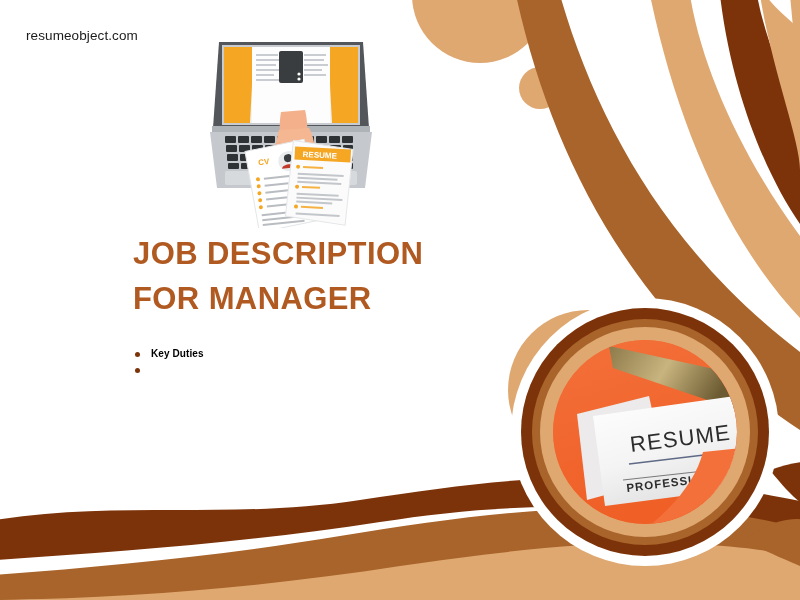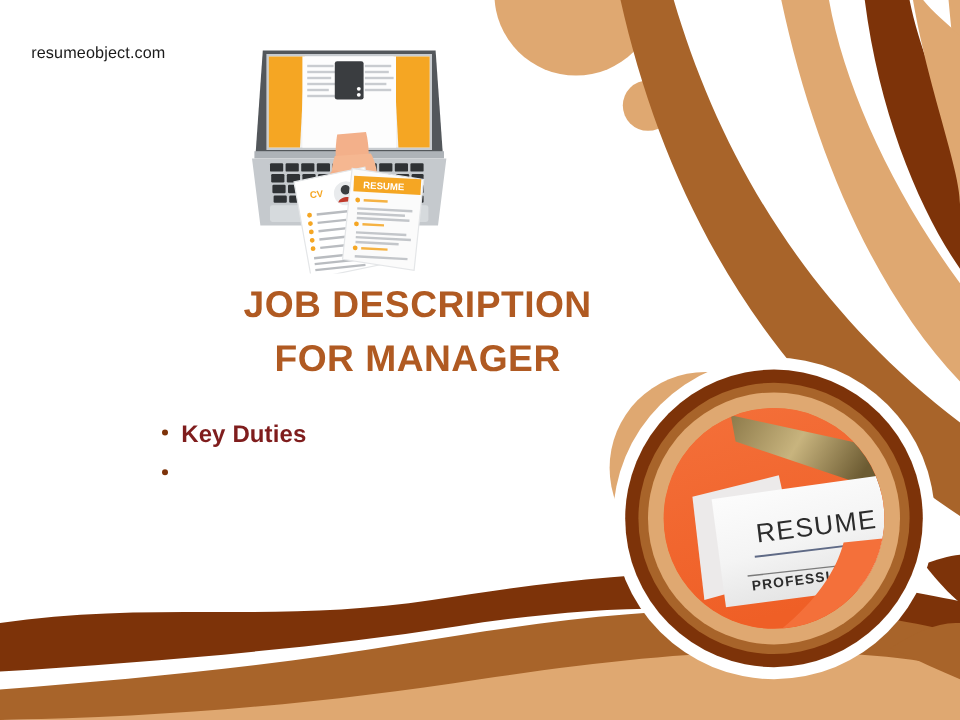--- a/index.html
+++ b/index.html
@@ -15,21 +15,21 @@
   }
   
   #decor{
     position:absolute;inset:0;
     width:800px;height:600px;
     z-index:1;
   }
   
   #site-url{
     position:absolute;
-    left:26px;top:36px;
+    left:26px;top:28px;
     z-index:40;
     font-size:13.5px;
     font-weight:400;
     letter-spacing:.1px;
     color:#1b1b1b;
     white-space:nowrap;
   }
   
   #laptop-wrap{
     position:absolute;
@@ -54,33 +54,32 @@
     white-space:nowrap;
     margin:0 0 12px 0;
   }
   #title-bold{
     font-size:31px;
     line-height:1.45;
     font-weight:700;
     letter-spacing:.4px;
     color:#b05a22;
     margin:0;
-    text-align:center;
   }
   #title-bold .line{display:block;white-space:nowrap;}
   #bullets{
     list-style:none;
     margin:24px 0 0 0;
     padding:0 0 0 18px;
   }
   #bullets li{
     position:relative;
-    font-size:20px;
+    font-size:10px;
     font-weight:700;
-    color:#7f1d1d;
+    color:#000000;
     line-height:1.62;
     letter-spacing:.1px;
     white-space:nowrap;
   }
   #bullets li .dot{
     position:absolute;
     left:-16px;top:.62em;
     width:5px;height:5px;
     border-radius:50%;
     background:#7d3309;

